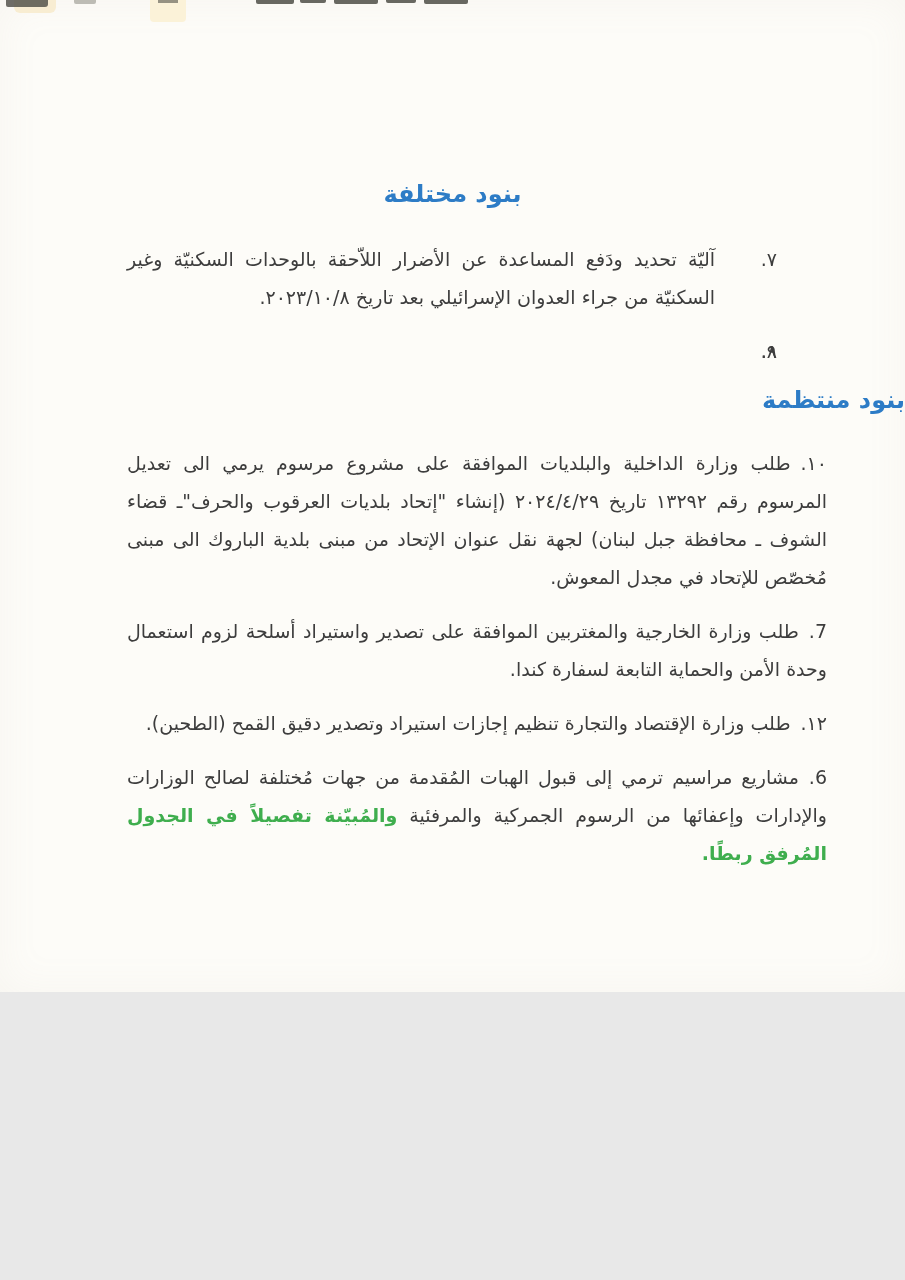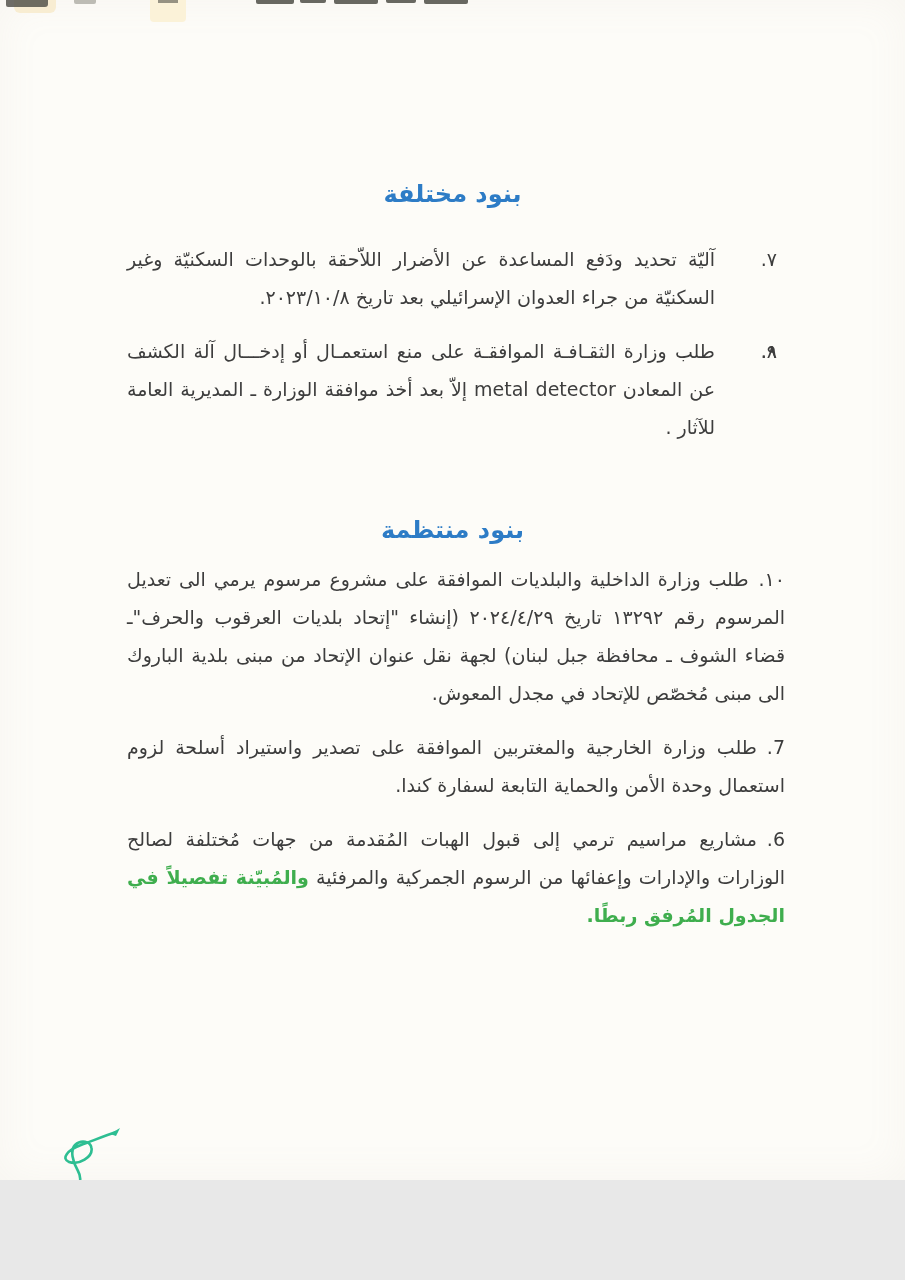--- a/index.html
+++ b/index.html
@@ -6,21 +6,21 @@
     --heading_blue:#2d7cc6;
     --highlight_green:#3fae4e;
     --body_text:#3d3d3d;
     --signature_teal:#2ebe92;
     --page_background:#fdfcf8;
   }
   html,body{margin:0;padding:0;}
   body{background:#e8e8e8;font-family:"DejaVu Sans", sans-serif;}
   .page{
     position:relative;
-    width:905px;height:1180px;
+    width:905px;height:992px;
     margin:0 auto;
     background:var(--page_background);
     overflow:hidden;
     direction:rtl;
     box-shadow:inset 0 0 40px rgba(180,170,150,0.08);
   }
   
   .artifact{position:absolute;}
   .a-smear1{left:14px;top:0;width:42px;height:13px;background:#f8edd2;border-radius:0 0 6px 6px;}
   .a-dark1{left:6px;top:0;width:42px;height:7px;background:#55544c;border-radius:0 0 3px 2px;opacity:.85;}
@@ -34,21 +34,21 @@
 
   .heading{
     text-align:center;
     color:var(--heading_blue);
     font-weight:bold;
     font-size:24px;
     line-height:36px;
     margin:0;
   }
   .heading.first{margin:176px 0 28px 0;}
-  .heading.second{margin:66px 0 12px 0;}
+  .heading.second{margin:66px 0 26px 0;text-align:right;}
 
   .item{
     position:relative;
     margin:0 0 16px 0;
     color:var(--body_text);
     font-size:19px;
     line-height:38px;
   }
   .item .txt{
     margin:12px;
@@ -56,21 +56,21 @@
     text-justify:inter-word;
   }
   
   .item.sa{padding-right:178px;padding-left:115px;}
   .item.sa .num{
     position:absolute;
     right:128px;top:0;
     color:var(--body_text);
   }
   
-  .item.sb{padding-right:108px;padding-left:115px;}
+  .item.sb{padding-right:66px;padding-left:115px;}
   .num-inline{margin-left:10px;}
   .green{color:var(--highlight_green);font-weight:bold;}
 
   .page-number{
     position:absolute;
     left:437px;top:1184px;
     font-size:16px;
     color:#4a4a4a;
   }
   .signature{
@@ -104,35 +104,37 @@
       <span class="num">٧.</span>
       <p class="txt">آليّة تحديد ودَفع المساعدة عن الأضرار اللاّحقة بالوحدات السكنيّة وغير السكنيّة من جراء العدوان الإسرائيلي بعد تاريخ ٢٠٢٣/١٠/٨.</p>
     </div>
 
     <div class="item sa">
       <span class="num">٨.</span>
     </div>
 
     <div class="item sa">
       <span class="num">٩.</span>
-      <p class="txt">طلب وزارة الثقـافـة الموافقـة على منع استعمـال أو إدخـــال آلة الكشف عن المعادن metal detector إلاّ بعد أخذ موافقة الوزارة ـ المديرية العامة للآثار .</p>
     </div>
   </section>
 
   <section>
     <h1 class="heading second">بنود منتظمة</h1>
 
     <div class="item sb">
       <p class="txt"><span class="num-inline">١٠.</span><span>طلب وزارة الداخلية والبلديات الموافقة على مشروع مرسوم يرمي الى تعديل المرسوم رقم ١٣٢٩٢ تاريخ ٢٠٢٤/٤/٢٩ (إنشاء "إتحاد بلديات العرقوب والحرف"ـ قضاء الشوف ـ محافظة جبل لبنان) لجهة نقل عنوان الإتحاد من مبنى بلدية الباروك الى مبنى مُخصّص للإتحاد في مجدل المعوش.</span></p>
     </div>
 
     <div class="item sb">
       <p class="txt"><span class="num-inline">7.</span><span>طلب وزارة الخارجية والمغتربين الموافقة على تصدير واستيراد أسلحة لزوم استعمال وحدة الأمن والحماية التابعة لسفارة كندا.</span></p>
     </div>
 
+    <div class="item sb">
+      <p class="txt"><span class="num-inline">١٢.</span><span>طلب وزارة الإقتصاد والتجارة تنظيم إجازات استيراد وتصدير دقيق القمح (الطحين).</span></p>
+    </div>
 
     <div class="item sb">
       <p class="txt"><span class="num-inline">6.</span><span>مشاريع مراسيم ترمي إلى قبول الهبات المُقدمة من جهات مُختلفة لصالح الوزارات والإدارات وإعفائها من الرسوم الجمركية والمرفئية </span><span class="green">والمُبيّنة تفصيلاً في الجدول المُرفق ربطًا.</span></p>
     </div>
 
   </section>
 
   <svg class="signature" viewBox="0 0 80 78" xmlns="http://www.w3.org/2000/svg">
     <path d="M66 10 C54 14 42 19 31 23 C17 28 11 37 19 40 C29 43.5 43 35 41.5 26 C40.5 19 31 17.5 25 23 C20 28 22.5 40 28 49 C32 56 30.5 64 24 69" fill="none" stroke="var(--signature_teal)" stroke-width="2.6" stroke-linecap="round" stroke-linejoin="round"></path>
     <path d="M60 12 L70 6 L66 14 Z" fill="var(--signature_teal)"></path>

